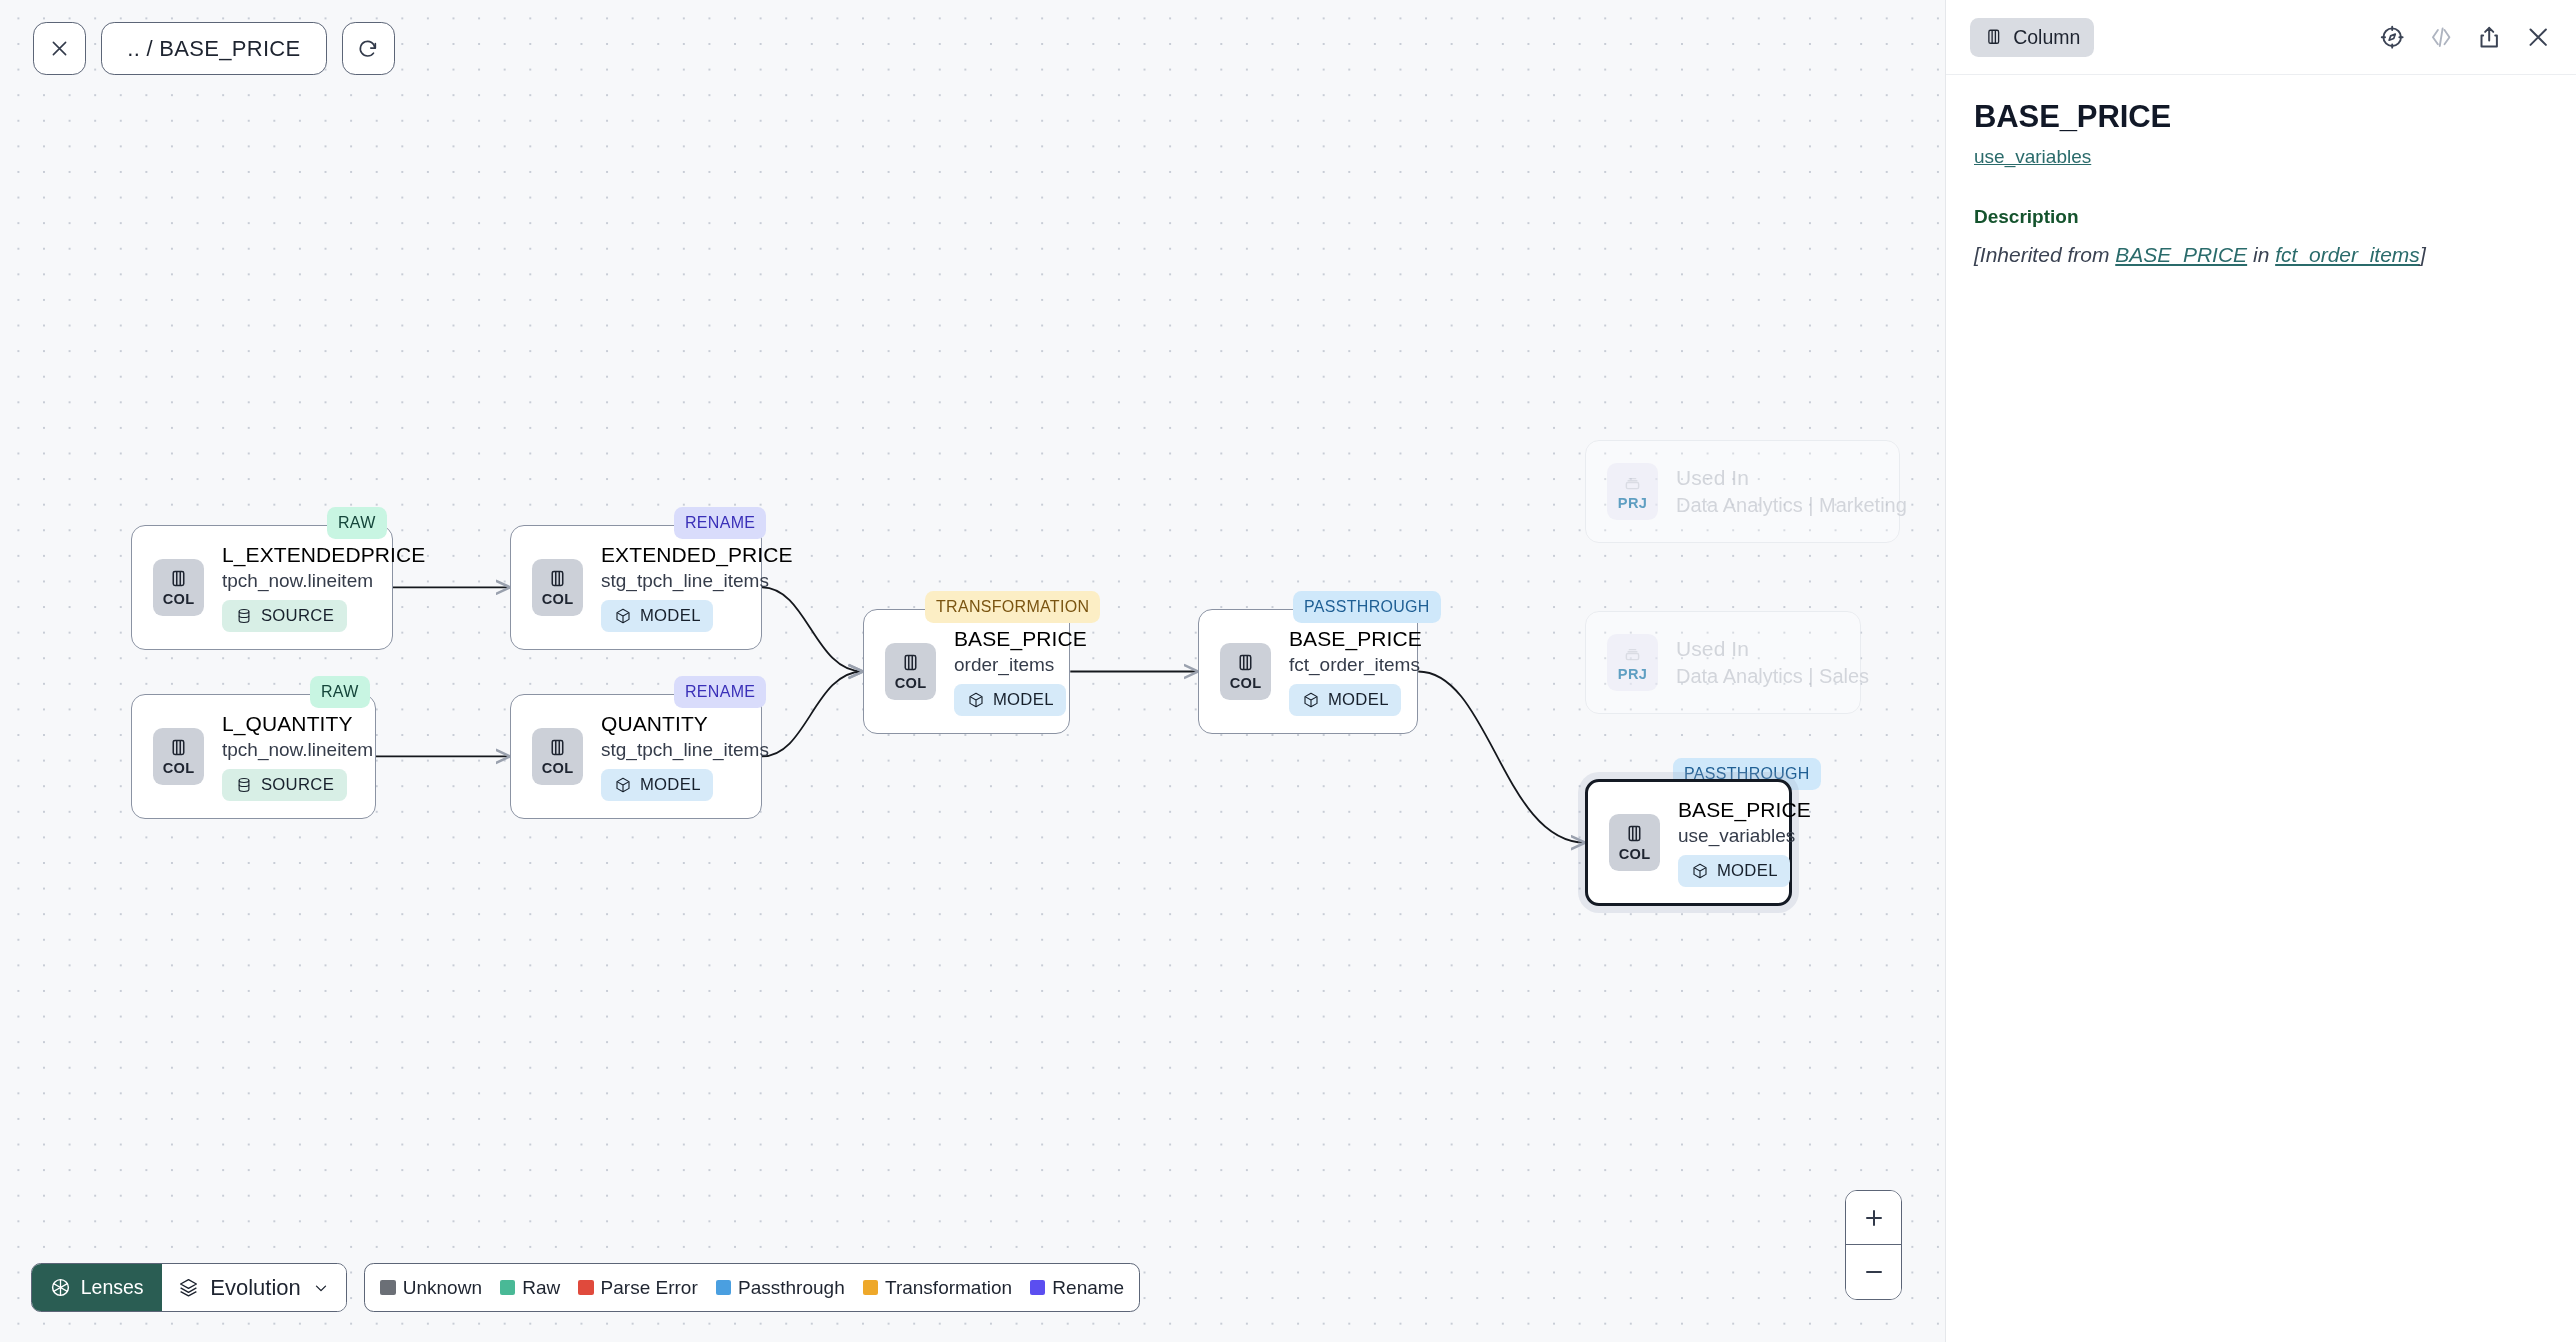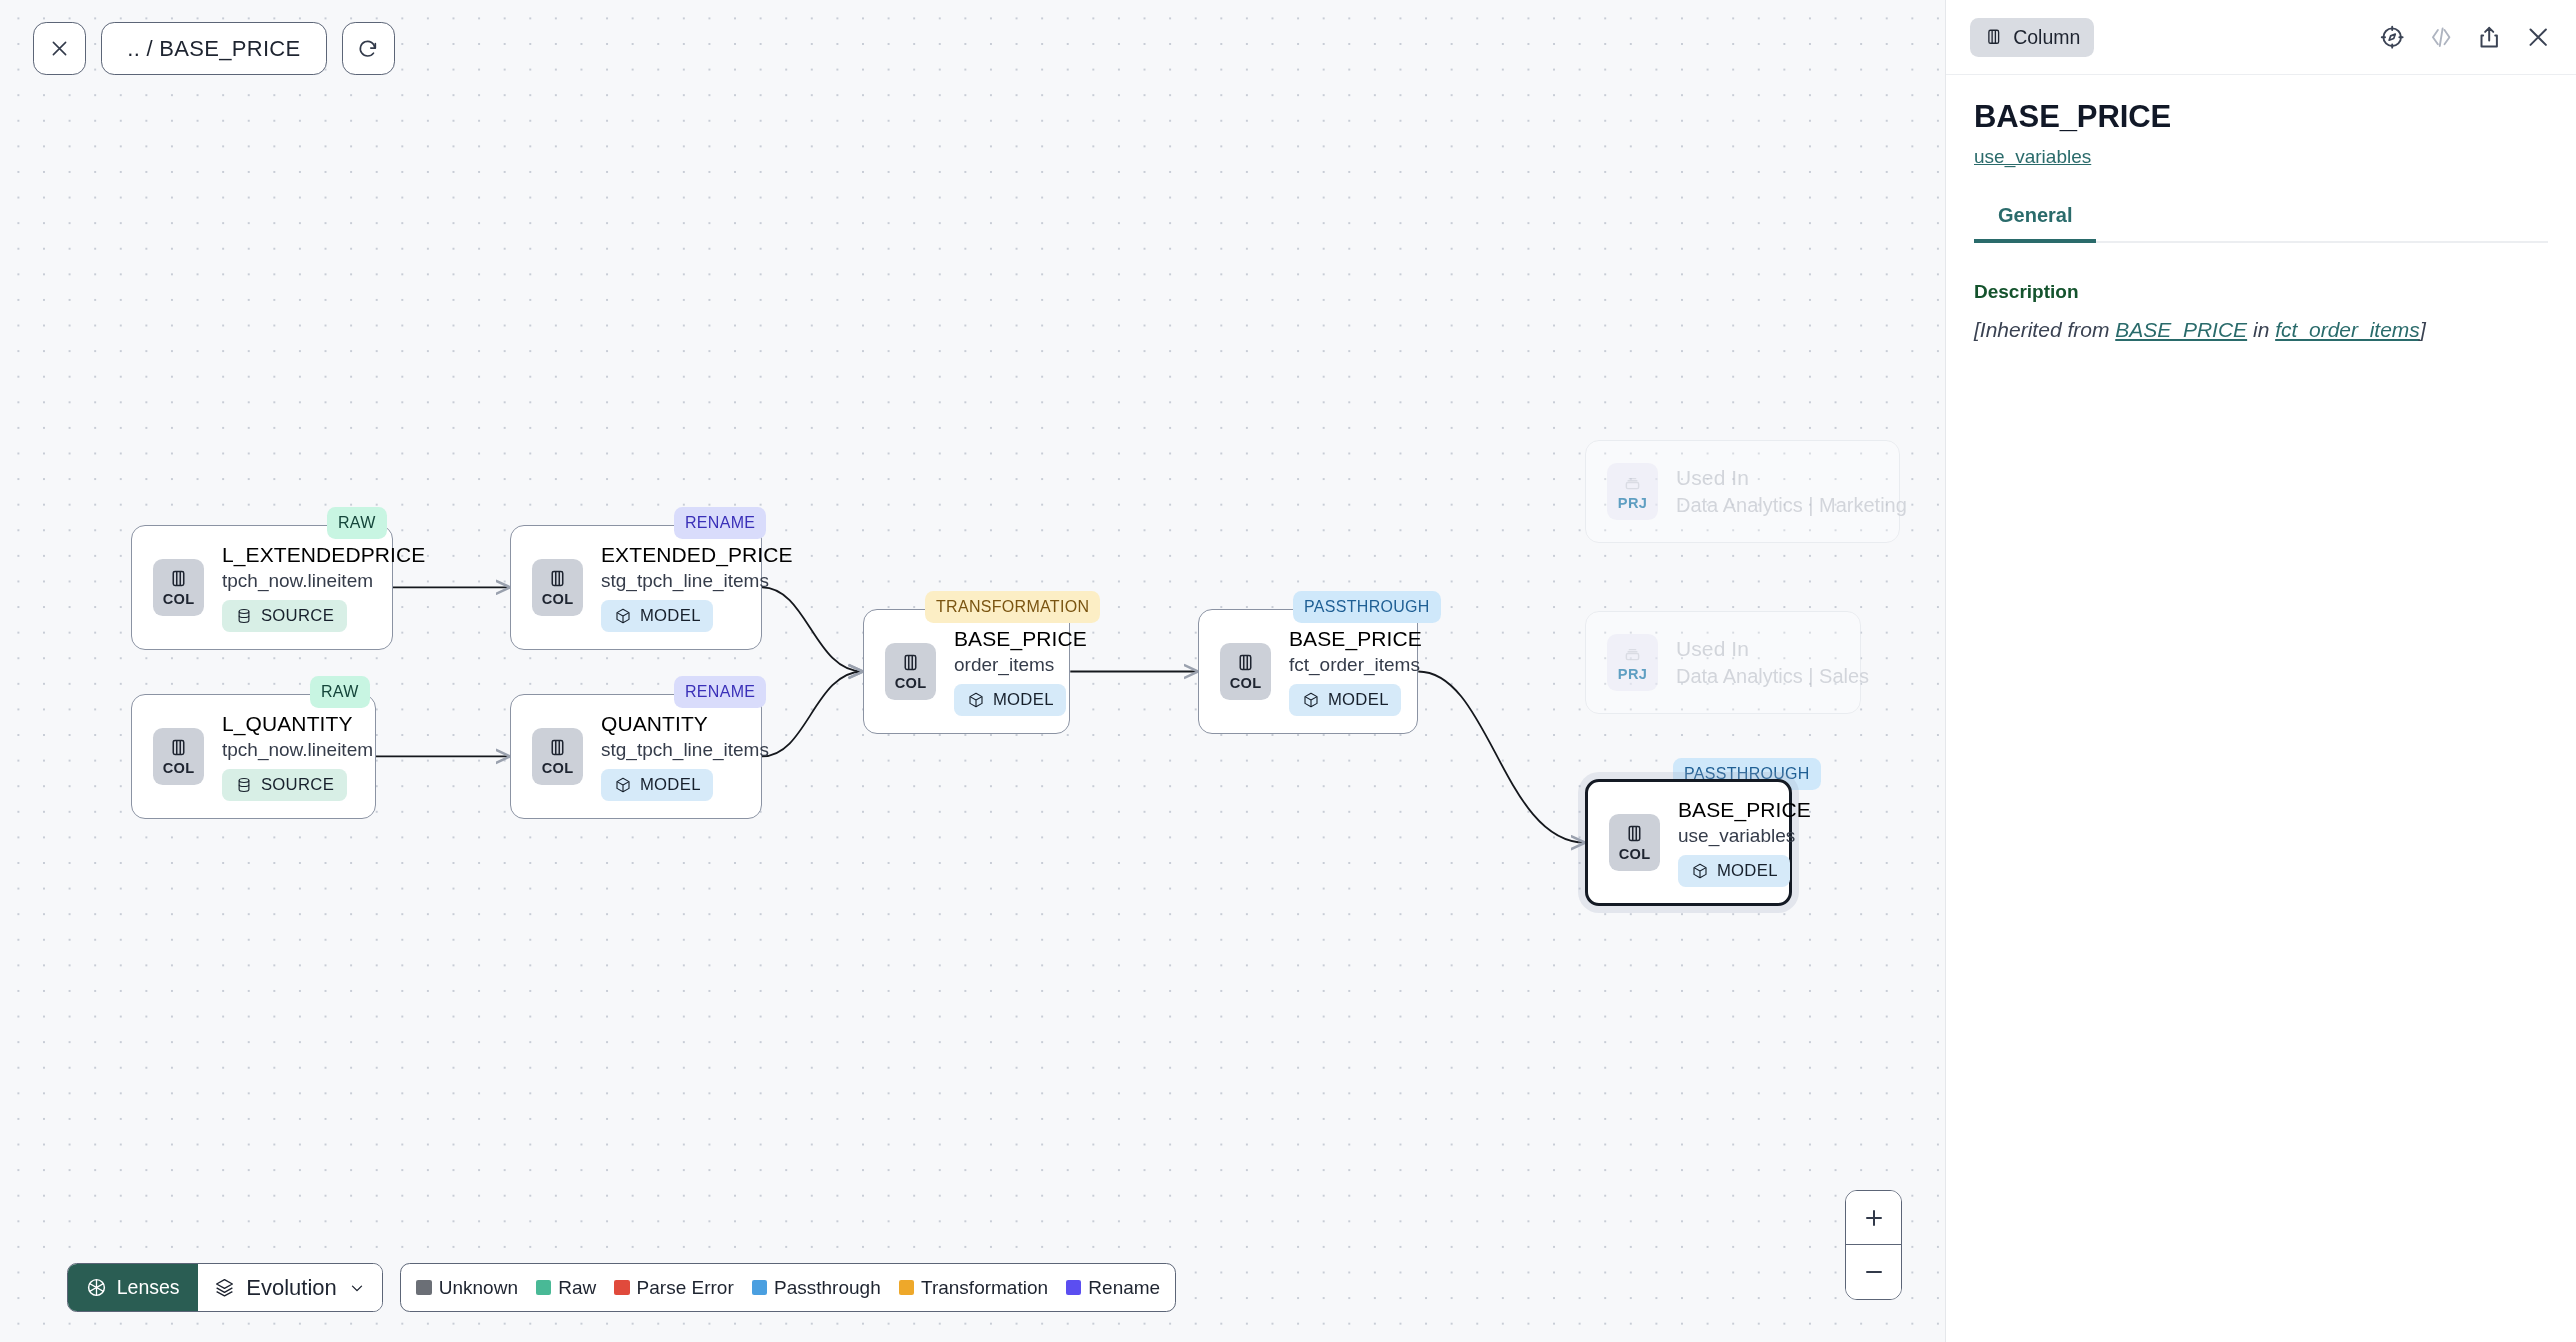--- a/index.html
+++ b/index.html
@@ -71,21 +71,21 @@
     display: flex; align-items: center; font-size: 16px; letter-spacing: 0.3px;
     z-index: 7; white-space: nowrap;
   }
   .tag-raw   { background: #c8f5e2; color: #14453a; }
   .tag-rename{ background: #d9dcfb; color: #3a30b8; }
   .tag-trans { background: #fceec5; color: #7a5411; }
   .tag-pass  { background: #cfe8fa; color: #1f5f94; }
 
   
   .bottombar { position: absolute; left: 31px; bottom: 31px; display: flex; align-items: center; gap: 16.7px; z-index: 20; }
-  .seg-group { display: flex; height: 49px; border-radius: 9.7px; overflow: hidden; border: 1.4px solid #5c6577; margin-left: 36px; }
+  .seg-group { display: flex; height: 49px; border-radius: 9.7px; overflow: hidden; border: 1.4px solid #5c6577; }
   .seg-lenses {
     background: #2a5d53; color: #fff; display: flex; align-items: center; gap: 9.7px;
     padding: 0 18px; font-size: 19.5px; cursor: pointer;
   }
   .seg-evolution {
     background: #fff; color: #1e2430; display: flex; align-items: center; gap: 11px;
     padding: 0 16.7px; font-size: 22px; cursor: pointer;
   }
   .legend {
     height: 49px; background: #fff; border: 1.4px solid #5c6577; border-radius: 9.7px;
@@ -451,25 +451,20 @@
             <path d="M5 5 L19 19 M19 5 L5 19" stroke="#3b4354" stroke-width="1.8" fill="none" stroke-linecap="round"></path>
           </svg>
         </span>
       </div>
     </div>
 
     <div class="panel-body">
       <div class="panel-title">BASE_PRICE</div>
       <a class="panel-link">use_variables</a>
 
-      <div class="tabs">
-        <div class="tab active">
-          <span>General</span>
-        </div>
-      </div>
 
       <div class="sec-title">Description</div>
       <div class="desc-src">
         <span>[Inherited from </span><a>BASE_PRICE</a><span> in </span><a>fct_order_items</a><span>]</span>
       </div>
     </div>
   </div>
 </div>
 
 

